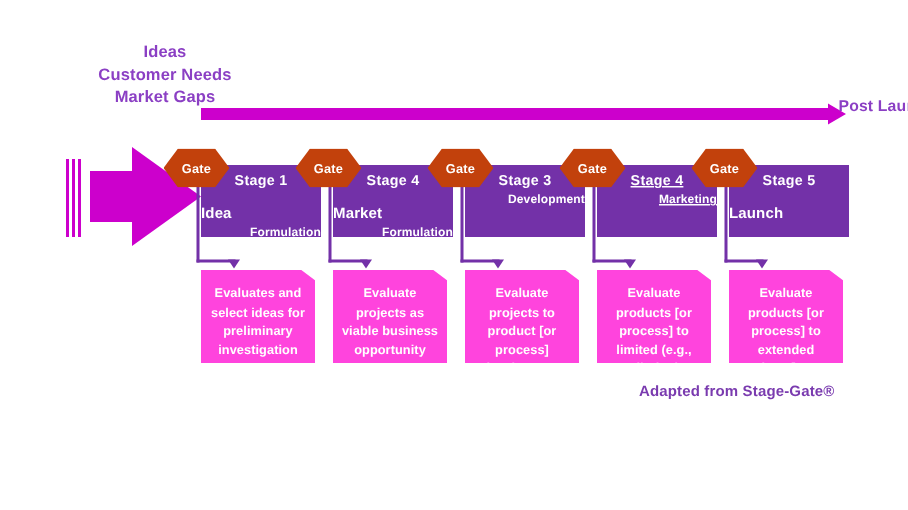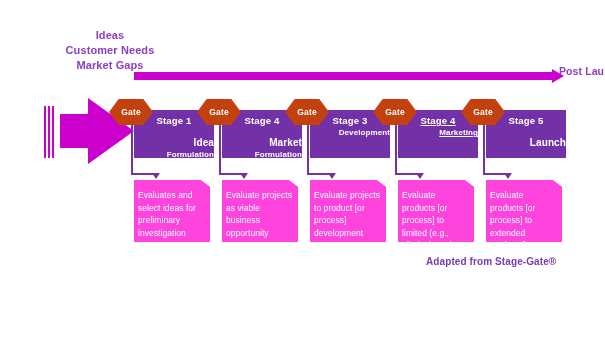--- a/index.html
+++ b/index.html
@@ -135,21 +135,21 @@
     padding-top: 5px;
   }
   .stage-num {
     text-align: center;
     font-size: 9.5px;
     font-weight: bold;
     letter-spacing: 0.2px;
     line-height: 12px;
   }
   .stage-title {
-    text-align: right;
+    text-align: left;
     font-size: 10px;
     font-weight: bold;
     line-height: 13px;
     margin-top: 9px;
     letter-spacing: 0.1px;
   }
   .stage-sub {
     text-align: right;
     font-size: 8px;
     font-weight: bold;
@@ -174,23 +174,23 @@
     z-index: 6;
   }
 
   
   .desc-box {
     position: absolute;
     background: #FF44DD;
     color: #ffffff;
     box-sizing: border-box;
     font-size: 8.5px;
-    font-weight: normal;
+    font-weight: bold;
     line-height: 12.5px;
-    text-align: left;
+    text-align: center;
     letter-spacing: 0.05px;
     padding: 9px 4px 6px 4px;
     -webkit-clip-path: polygon(0% 0%, 88% 0%, 100% 11%, 100% 100%, 0% 100%);
     clip-path: polygon(0% 0%, 88% 0%, 100% 11%, 100% 100%, 0% 100%);
   }
 
   
   .conn-v, .conn-h {
     position: absolute;
     background: #7331A8;

